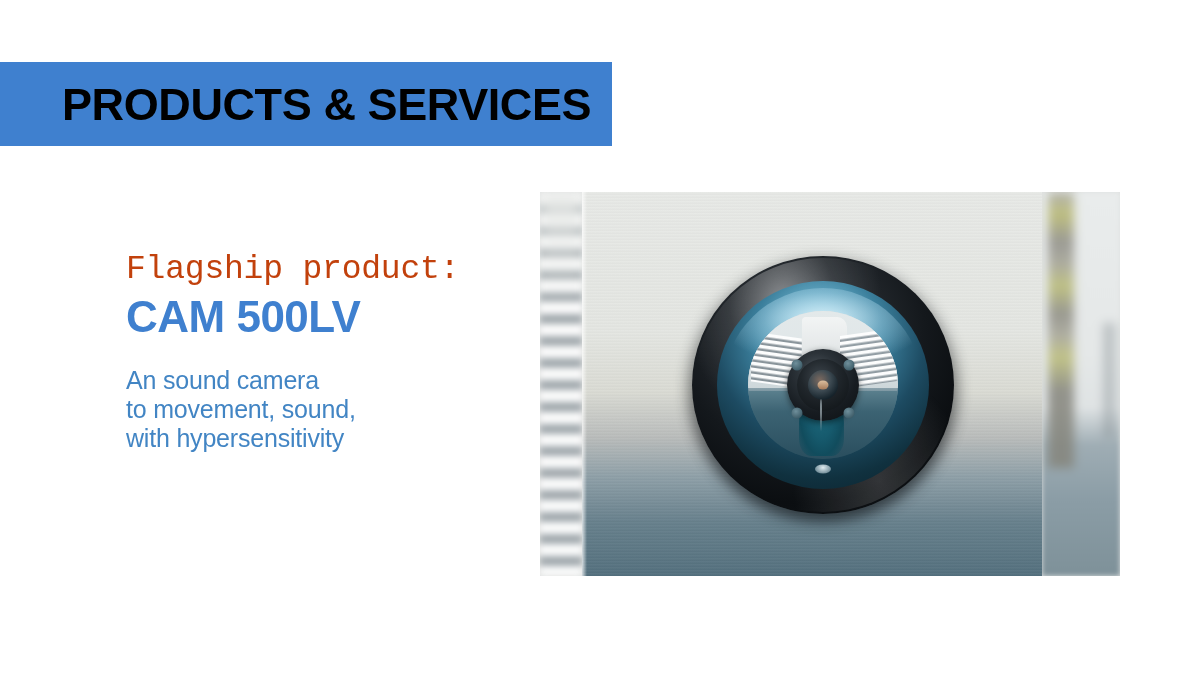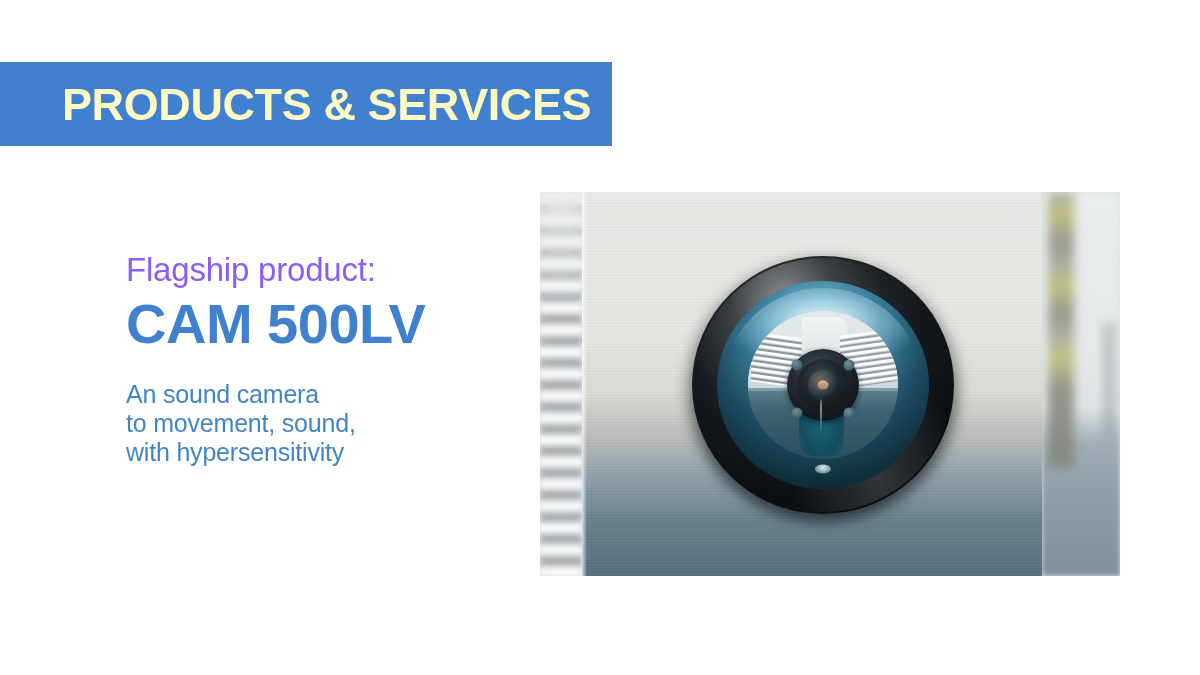--- a/index.html
+++ b/index.html
@@ -29,51 +29,51 @@
     position: absolute;
     left: 0px;
     top: 62px;
     width: 612px;
     height: 84px;
     background: #3f80cf;
     display: flex;
     align-items: center;
   }
   .header-title {
-    color: #fef9c3;
+    color: #000000;
     font-family: "Liberation Sans", sans-serif;
     font-size: 45px;
     font-weight: bold;
     letter-spacing: -0.4px;
     margin-left: 62px;
     line-height: 1;
     white-space: nowrap;
   }
 
   
   .text-column {
     position: absolute;
     left: 126px;
     top: 252px;
     width: 360px;
   }
   .eyebrow {
-    color: #8b5cf6;
-    font-family: Liberation Sans, sans-serif;
+    color: #c2410c;
+    font-family: Liberation Mono, monospace;
     font-size: 33px;
     font-weight: 400;
     line-height: 1.12;
     letter-spacing: -0.2px;
     margin: 0;
     white-space: nowrap;
   }
   .product-name {
     color: #3f80cf;
     font-family: "Liberation Sans", sans-serif;
-    font-size: 56px;
+    font-size: 44px;
     font-weight: bold;
     line-height: 1.1;
     letter-spacing: -0.5px;
     margin: 4px 0 0 0;
     white-space: nowrap;
   }
   .description {
     margin: 25px 0 0 0;
     padding: 0;
   }

